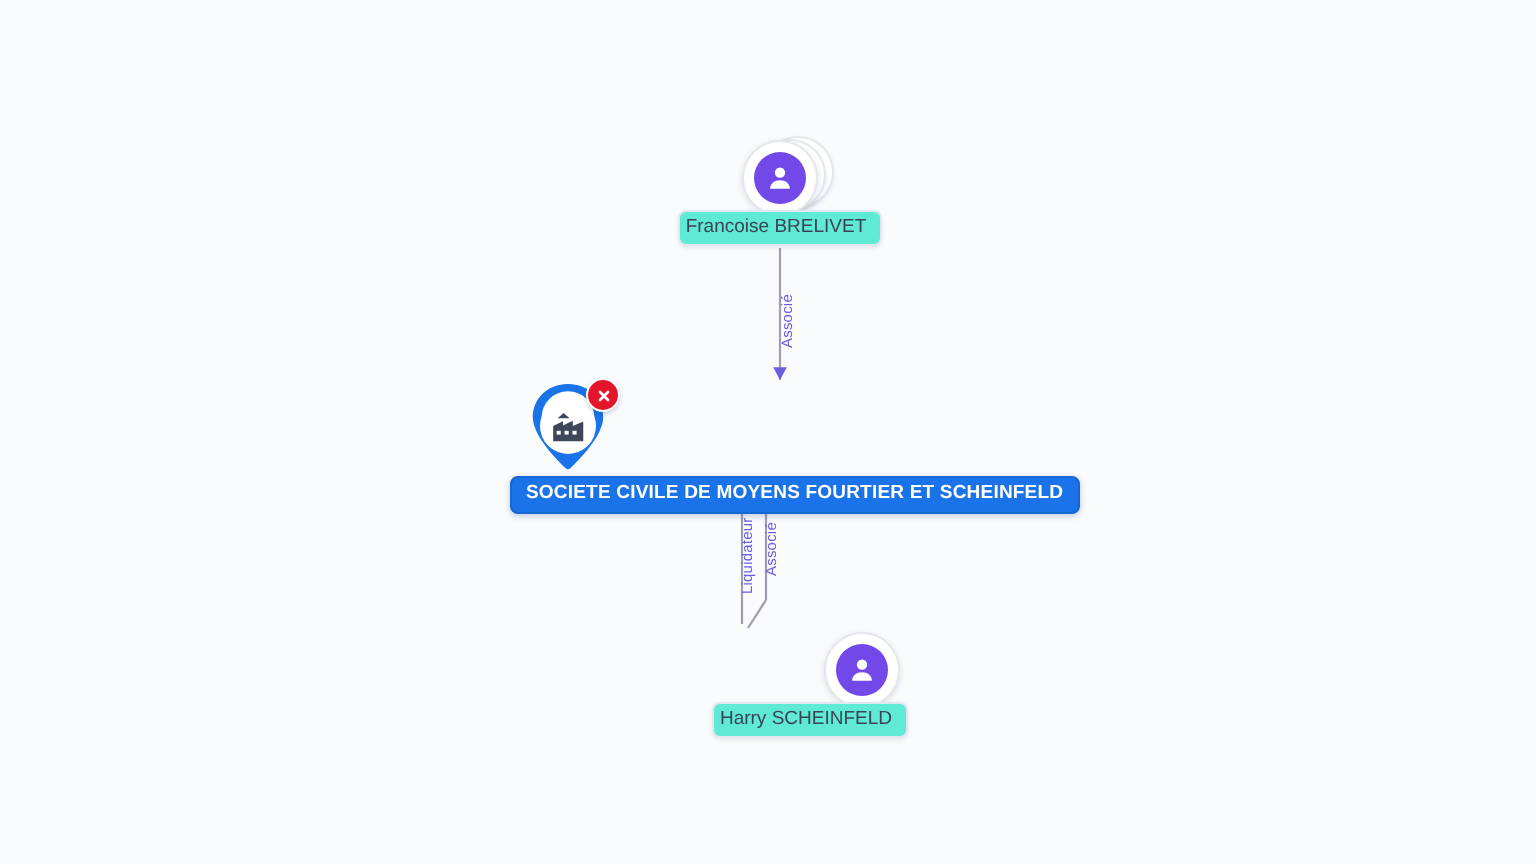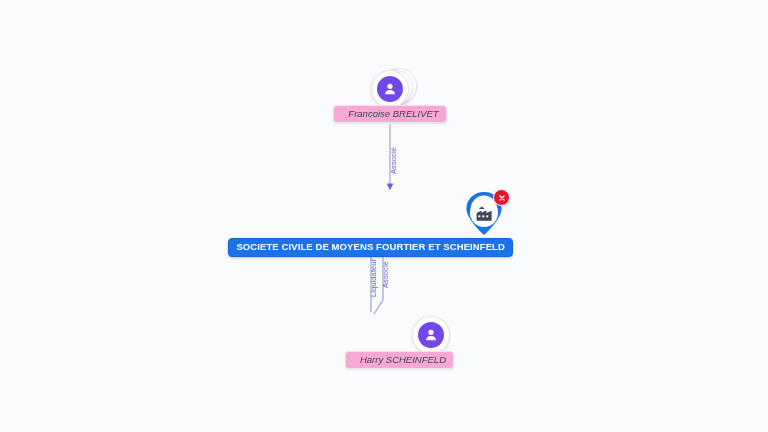--- a/index.html
+++ b/index.html
@@ -70,35 +70,34 @@
     background: #7348e8;
     display: flex;
     align-items: center;
     justify-content: center;
   }
   .person-avatar svg { display: block; }
 
   
   .pill-label {
     margin-top: -5px;
-    background: #f9a8d4;
+    background: #5eead4;
     border: 1px solid #e2e6ee;
     border-radius: 4px;
-    padding: 2px 7px 3px 14px;
+    padding: 2px 7px 3px 3px;
     font-size: 9.5px;
     line-height: 11px;
     color: #3b4354;
     white-space: nowrap;
     box-shadow: 0 1px 2px rgba(30, 40, 80, 0.10);
     z-index: 5;
-    font-style: italic;
-  }
-
-  
-  .company-node { align-items: flex-end; }
+  }
+
+  
+  .company-node { align-items: flex-start; }
   .pin-wrap {
     position: relative;
     width: 58px;
     height: 50px;
     display: flex;
     justify-content: center;
   }
   .pin {
     position: absolute;
     top: 0;

